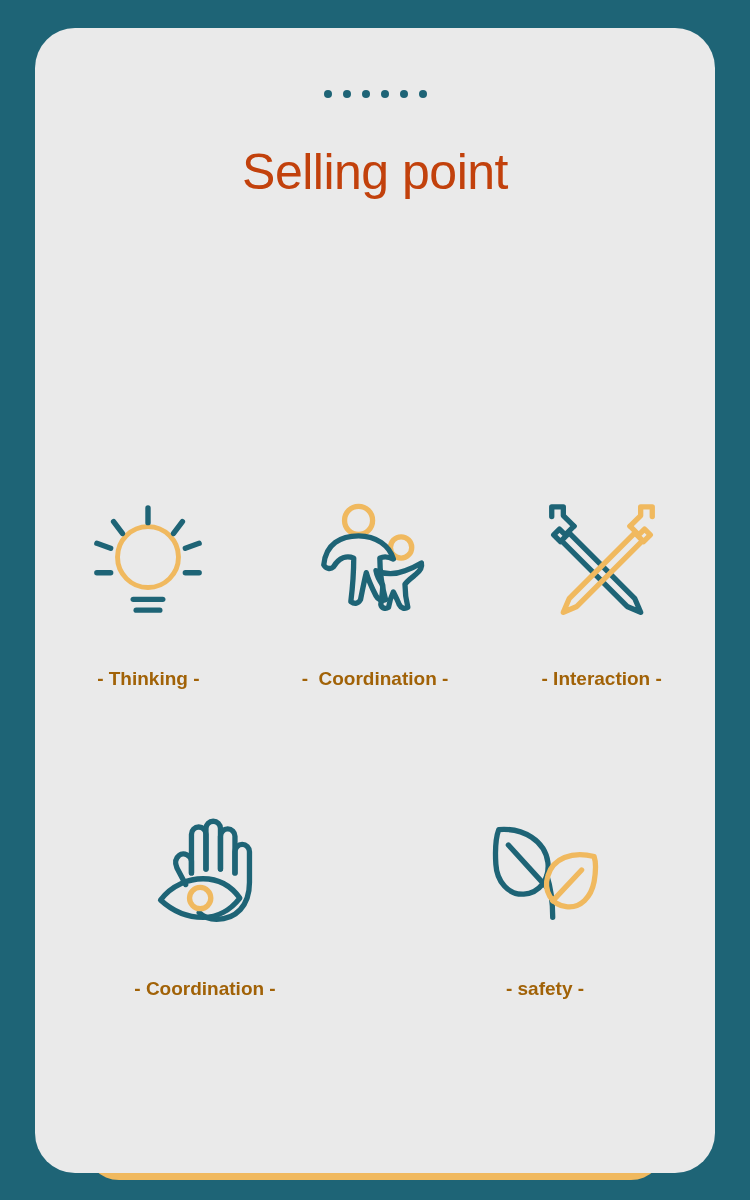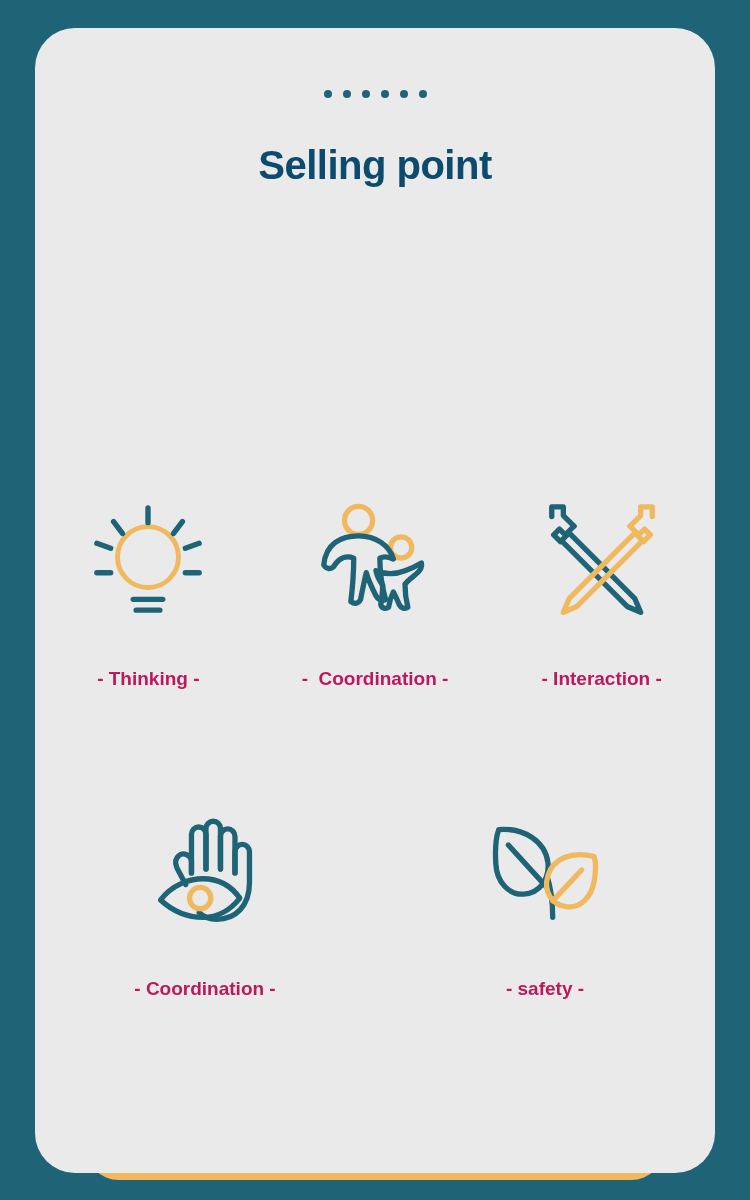--- a/index.html
+++ b/index.html
@@ -46,24 +46,24 @@
     border-radius:50%;
     background:#1e6476;
   }
 
   
   #page-title {
     position:absolute;
     left:0; right:0;
     top:115px;
     text-align:center;
-    font-size:40px;
-    font-weight:bold;
+    font-size:50px;
+    font-weight:normal;
     letter-spacing:-0.5px;
-    color:#0c4a6e;
+    color:#c2410c;
   }
 
   
   .grid-row {
     position:absolute;
     left:0; right:0;
     display:flex;
   }
   #row-1 { top:468px; }
   #row-2 { top:778px; }
@@ -78,21 +78,21 @@
     width:130px;
     height:130px;
     display:flex;
     align-items:center;
     justify-content:center;
   }
   .cell-label {
     margin-top:42px;
     font-size:19px;
     font-weight:bold;
-    color:#be185d;
+    color:#a16207;
     white-space:pre;
   }
   #row-2 .cell-label { }
 </style>
 </head>
 <body>
 
 <div id="accent-strip"></div>
 
 <div id="card">

